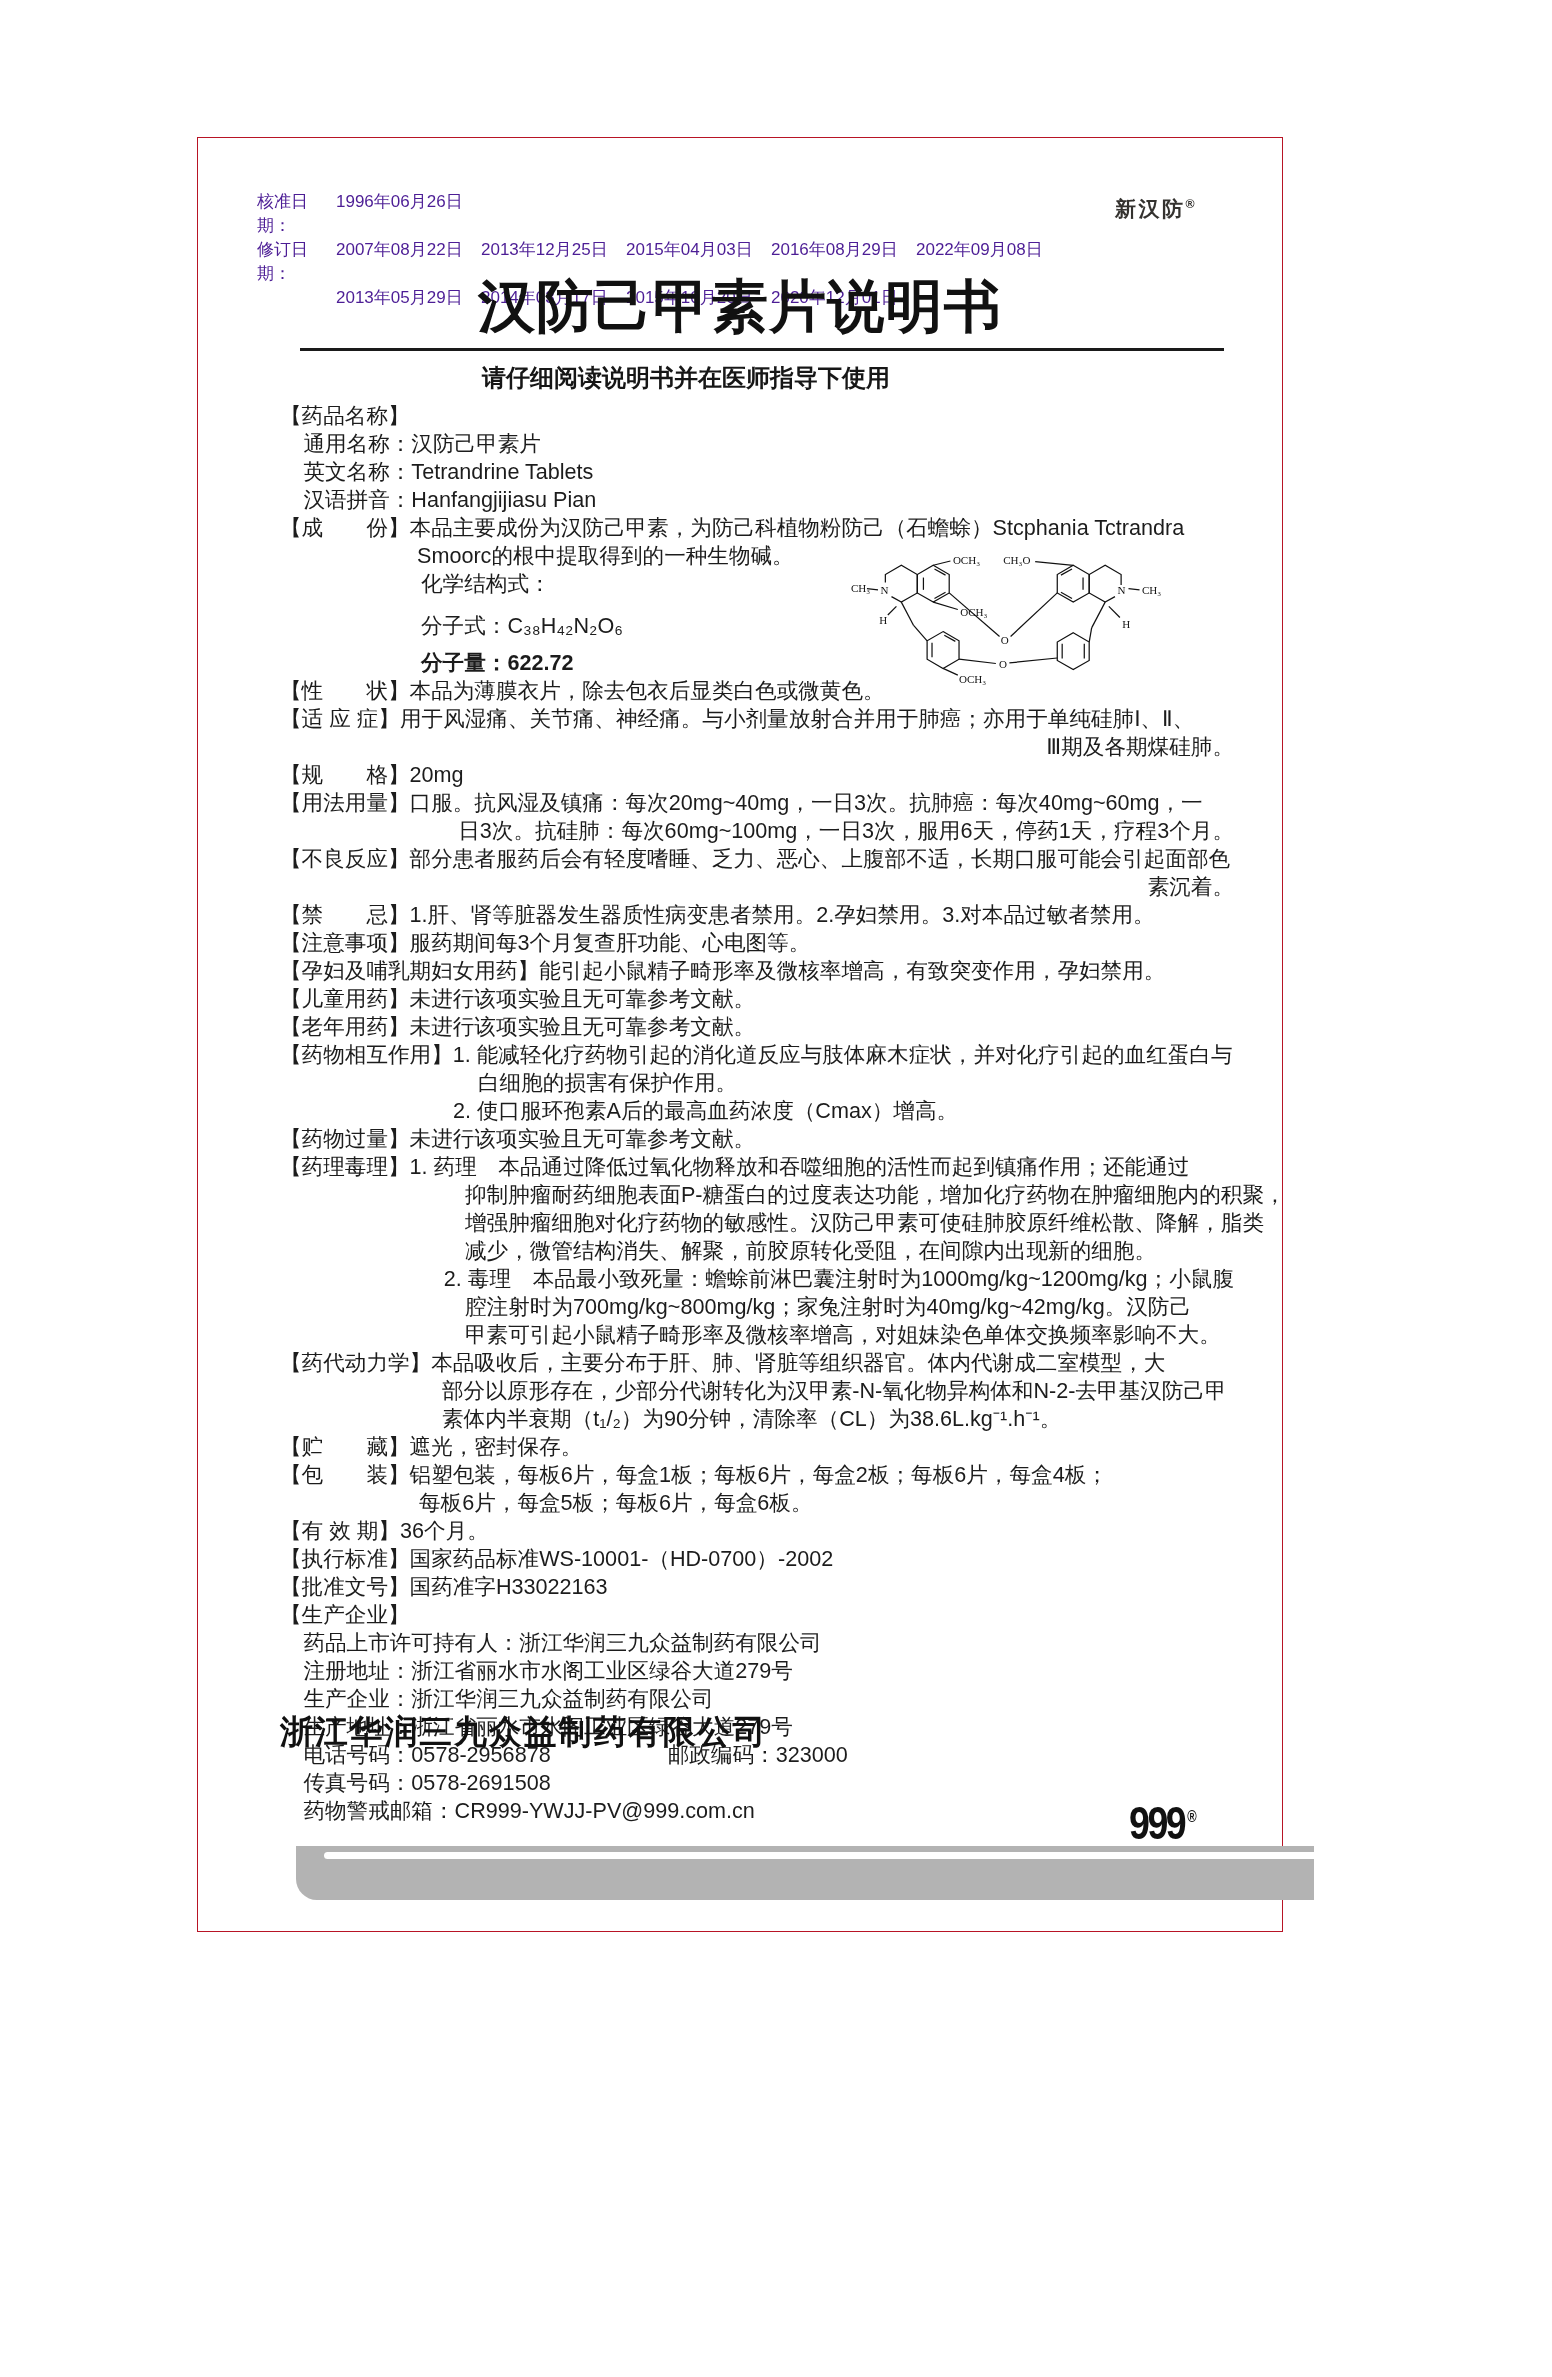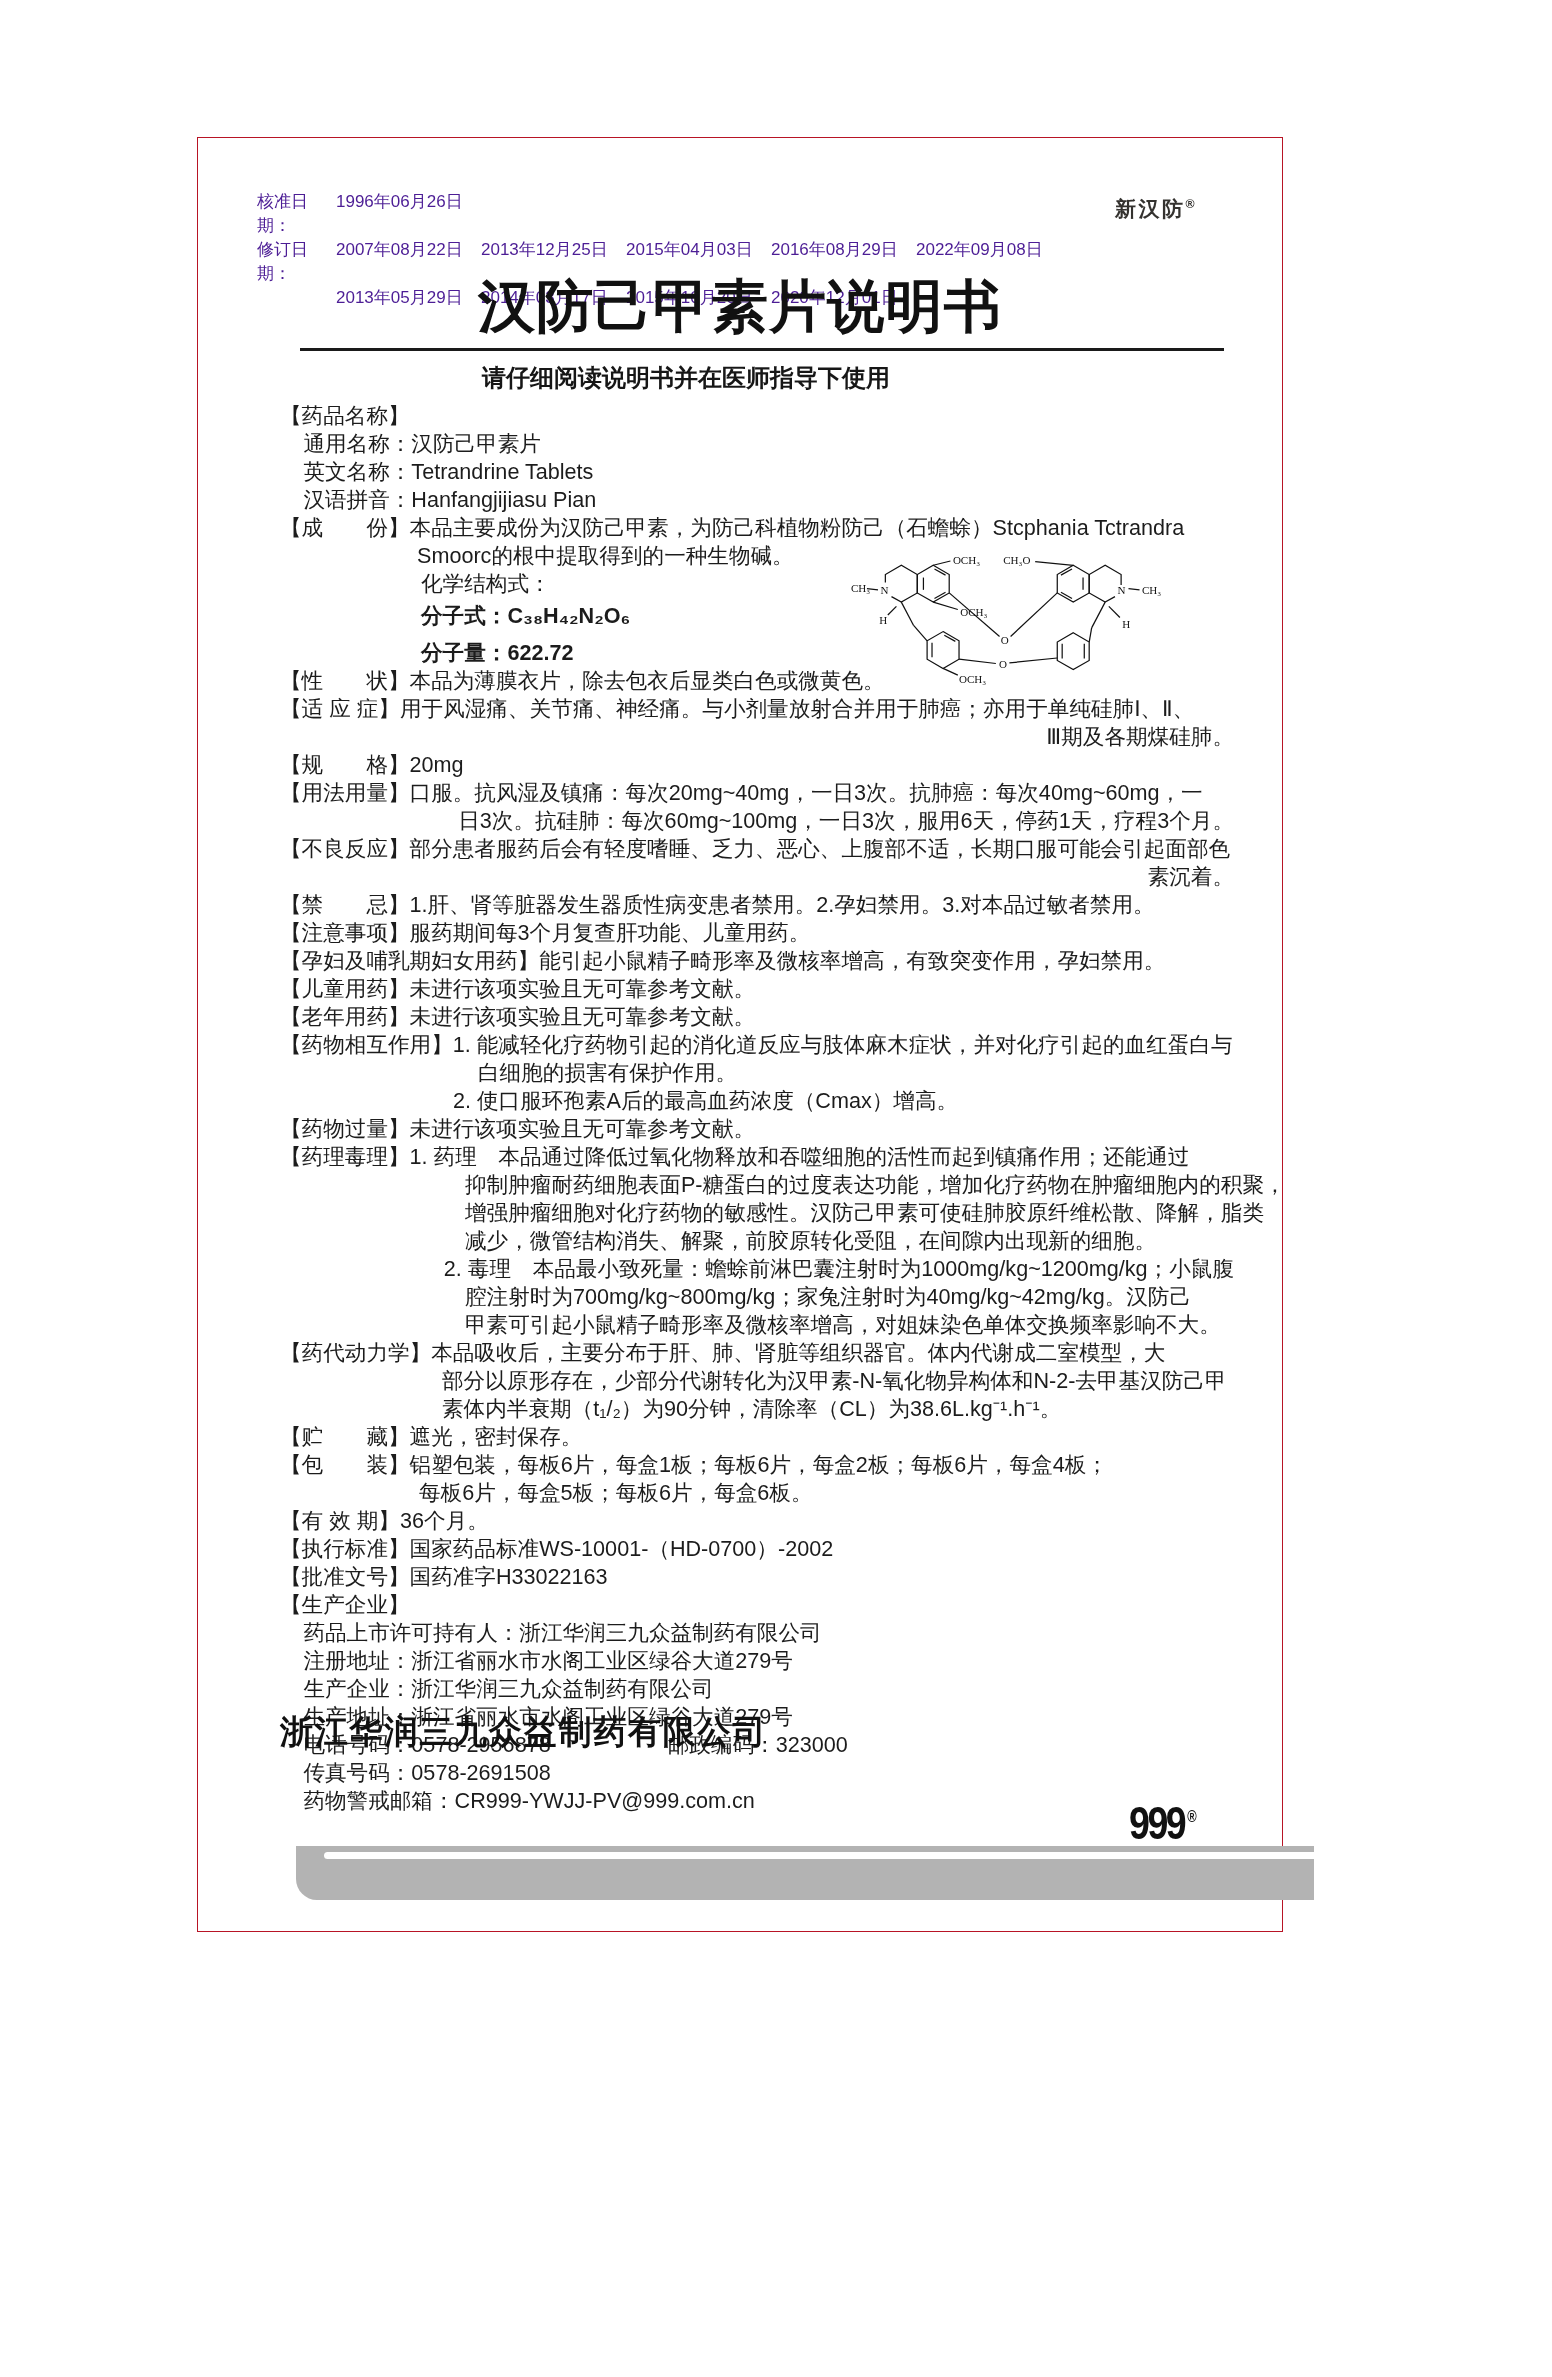--- a/index.html
+++ b/index.html
@@ -24,21 +24,21 @@
   .ln{white-space:nowrap;}
   .p38{padding-left:23.4px;}
   .p210{padding-left:129px;text-align:right;}
   .p222{padding-left:137px;}
   .p225{padding-left:139px;}
   .p229{padding-left:141px;}
   .p263{padding-left:162px;}
   .p280{padding-left:173px;}
   .p300{padding-left:185px;}
   .p322{padding-left:198px;}
-  .mt23{margin-top:4px;font-weight:bold;}
+  .mt23{margin-top:14px;}
   .mt7{margin-top:9px;font-weight:bold;}
   .gap-postcode{margin-left:117px;}
   
   .molecule{left:844px;top:553px;z-index:3;}
   .molecule text{font-family:"Liberation Serif",serif;font-size:18px;fill:#111;}
   .molecule line,.molecule polyline,.molecule polygon{stroke:#111;stroke-width:2;fill:none;}
   
   .footer-name{left:280px;top:1710px;font-size:33px;font-weight:900;letter-spacing:1.8px;color:#111;z-index:2;}
   .logo999{left:1129px;top:1795px;font-size:47px;font-weight:900;letter-spacing:-3.1px;color:#111;transform:scaleX(0.8);transform-origin:left top;z-index:2;}
   .logo999 .reg{font-size:16px;vertical-align:super;letter-spacing:0;margin-left:3.7px;}
@@ -146,21 +146,21 @@
   <div class="ln p229 mt7">分子量：622.72</div>
   <div class="ln"><span>【性　　状】</span><span>本品为薄膜衣片，除去包衣后显类白色或微黄色。</span></div>
   <div class="ln"><span>【适 应 症】</span><span>用于风湿痛、关节痛、神经痛。与小剂量放射合并用于肺癌；亦用于单纯硅肺Ⅰ、Ⅱ、</span></div>
   <div class="ln p210">Ⅲ期及各期煤硅肺。</div>
   <div class="ln"><span>【规　　格】</span><span>20mg</span></div>
   <div class="ln"><span>【用法用量】</span><span>口服。抗风湿及镇痛：每次20mg~40mg，一日3次。抗肺癌：每次40mg~60mg，一</span></div>
   <div class="ln p210">日3次。抗硅肺：每次60mg~100mg，一日3次，服用6天，停药1天，疗程3个月。</div>
   <div class="ln"><span>【不良反应】</span><span>部分患者服药后会有轻度嗜睡、乏力、恶心、上腹部不适，长期口服可能会引起面部色</span></div>
   <div class="ln p210">素沉着。</div>
   <div class="ln"><span>【禁　　忌】</span><span>1.肝、肾等脏器发生器质性病变患者禁用。2.孕妇禁用。3.对本品过敏者禁用。</span></div>
-  <div class="ln"><span>【注意事项】</span><span>服药期间每3个月复查肝功能、儿童用药。</span></div>
+  <div class="ln"><span>【注意事项】</span><span>服药期间每3个月复查肝功能、心电图等。</span></div>
   <div class="ln"><span>【孕妇及哺乳期妇女用药】</span><span>能引起小鼠精子畸形率及微核率增高，有致突变作用，孕妇禁用。</span></div>
   <div class="ln"><span>【儿童用药】</span><span>未进行该项实验且无可靠参考文献。</span></div>
   <div class="ln"><span>【老年用药】</span><span>未进行该项实验且无可靠参考文献。</span></div>
   <div class="ln"><span>【药物相互作用】</span><span>1. 能减轻化疗药物引起的消化道反应与肢体麻木症状，并对化疗引起的血红蛋白与</span></div>
   <div class="ln p322">白细胞的损害有保护作用。</div>
   <div class="ln p280">2. 使口服环孢素A后的最高血药浓度（Cmax）增高。</div>
   <div class="ln"><span>【药物过量】</span><span>未进行该项实验且无可靠参考文献。</span></div>
   <div class="ln"><span>【药理毒理】</span><span>1. 药理　本品通过降低过氧化物释放和吞噬细胞的活性而起到镇痛作用；还能通过</span></div>
   <div class="ln p300">抑制肿瘤耐药细胞表面P-糖蛋白的过度表达功能，增加化疗药物在肿瘤细胞内的积聚，</div>
   <div class="ln p300">增强肿瘤细胞对化疗药物的敏感性。汉防己甲素可使硅肺胶原纤维松散、降解，脂类</div>

